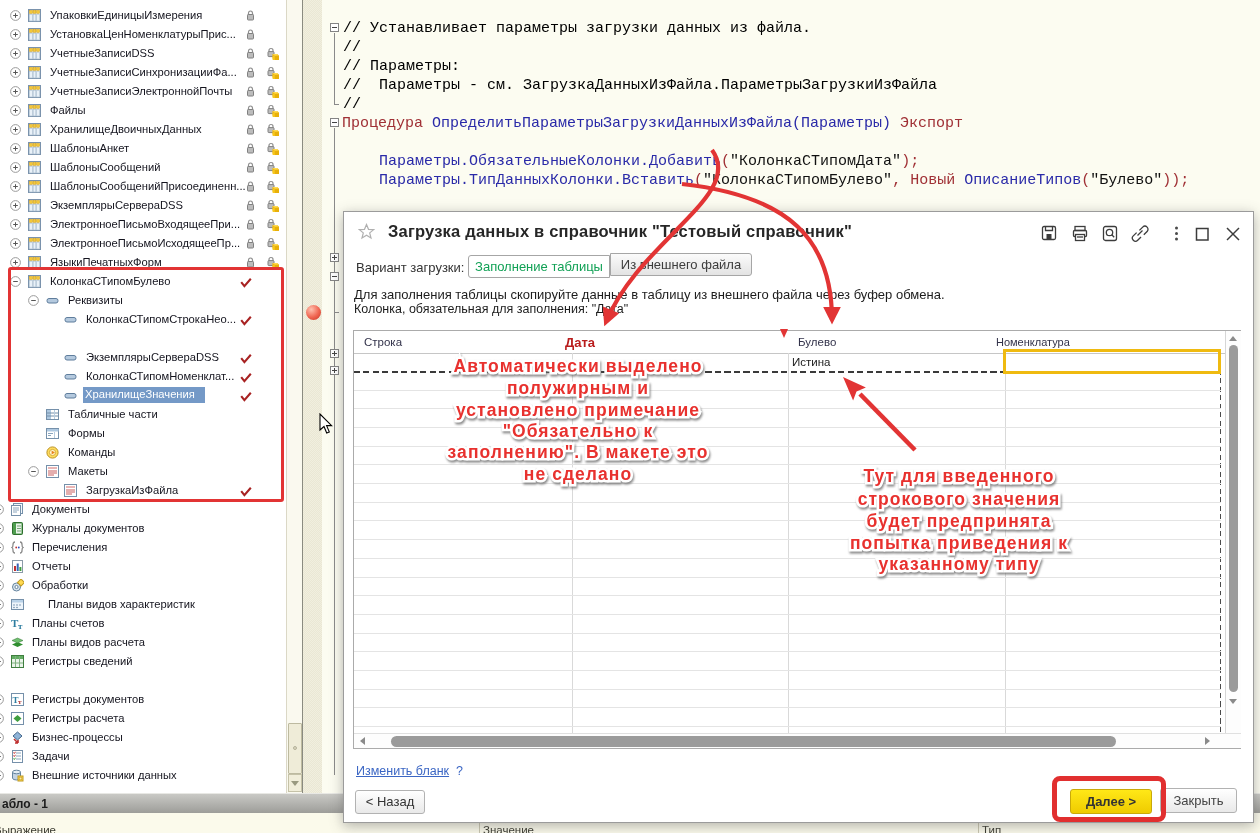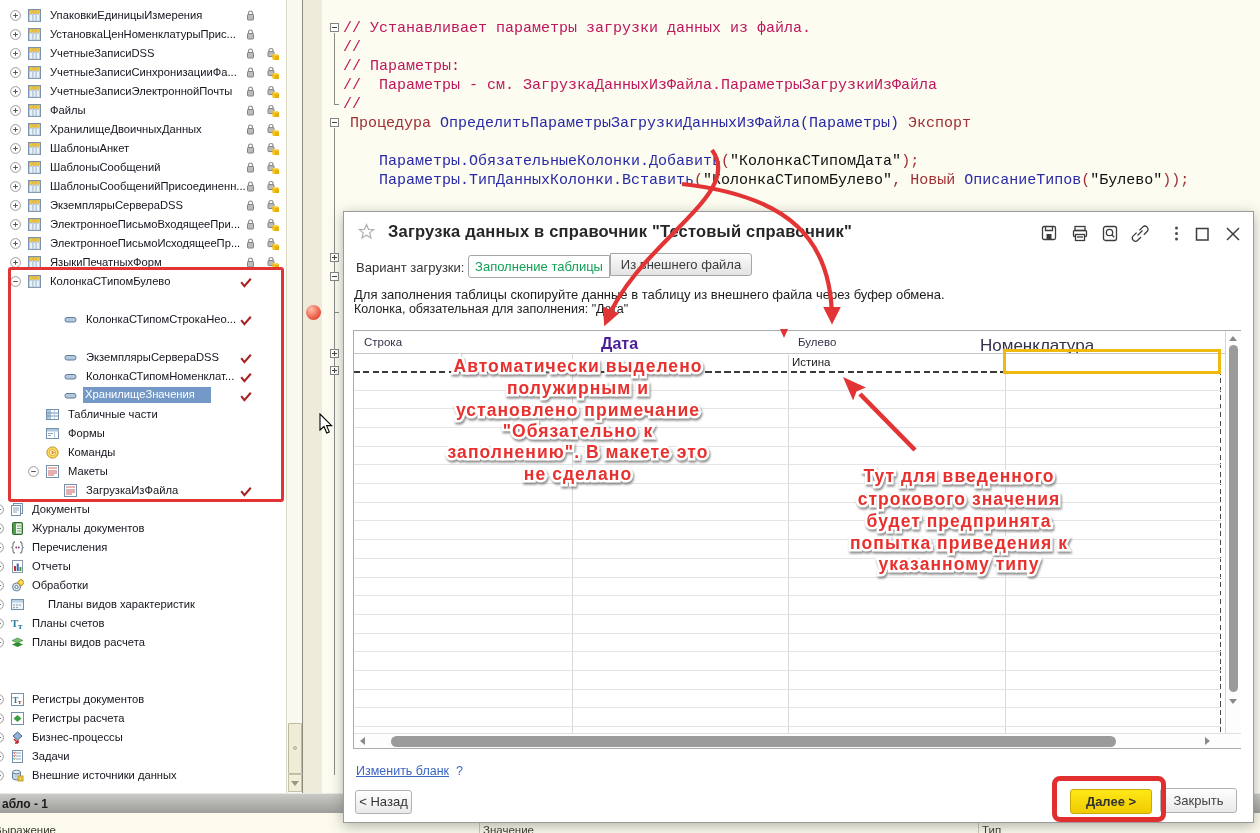--- a/index.html
+++ b/index.html
@@ -1,26 +1,26 @@
 <!DOCTYPE html>
 <html><head><meta charset="utf-8">
 <style>
 *{margin:0;padding:0;box-sizing:border-box}
 html,body{width:1260px;height:833px;overflow:hidden;font-family:"Liberation Sans",sans-serif;background:#fff;position:relative}
 .abs{position:absolute}
 #tree{left:0;top:0;width:286px;height:793px;background:#fff;overflow:hidden}
 .trow{position:absolute;left:0;width:286px;height:19px;font-size:11.2px;color:#14141e;white-space:nowrap}
 .trow span.lbl{position:absolute;top:3px}
 .ticon{position:absolute;top:3px}
-.sel{position:absolute;top:1px;height:16px;background:#7499c7;color:#fff;padding:1px 16px 0 2px}
+.sel{position:absolute;top:1px;height:16px;background:#7499c7;color:#fff;padding:1px 10px 0 2px}
 #treesb{left:286px;top:0;width:16px;height:793px;background:#faf9ef;border-left:1px solid #dbd8c6}
 #split{left:302px;top:0;width:20px;height:793px;background:#eae7d4;border-left:1px solid #8a8a80;background-image:conic-gradient(#f1efdf 25%,transparent 0 50%,#f1efdf 0 75%,transparent 0);background-size:2px 2px}
 #code{left:322px;top:0;width:938px;height:793px;background:#fcfcf1}
 .cl{position:absolute;white-space:pre;font-family:"Liberation Mono",monospace;font-size:15px;line-height:19px}
-.cmt{color:#be185d}
+.cmt{color:#000000}
 .kw{color:#a03035}
 .id{color:#2a2aa8}
 .str{color:#101010}
 .pun{color:#a03035}
 #tablobar{left:0;top:793px;width:1260px;height:20px;background:linear-gradient(#c9c9c5,#9d9d99);border-top:1px solid #e8e8e4;color:#1c1c1c;font-size:12px;font-weight:bold}
 #tablohdr{left:0;top:813px;width:1260px;height:20px;background:#fbfaeb;color:#3a3a30;font-size:11.5px}
 .fold{position:absolute;width:9px;height:9px;border:1px solid #848484;background:#fff;z-index:3}
 .fold:before{content:"";position:absolute;left:1px;top:3px;width:5px;height:1px;background:#444}
 .fold.plus:after{content:"";position:absolute;left:3px;top:1px;width:1px;height:5px;background:#444}
 .vline{position:absolute;width:1px;background:#8a8a8a}
@@ -437,20 +437,30 @@
         <rect x="8.7" y="1.6" width="2.7" height="2.7" fill="#f4c838" stroke="#cf9f18" stroke-width=".6"></rect>
         <rect x="1.6" y="5.2" width="2.7" height="6.8" fill="#e9f1f8" stroke="#a0b6ca" stroke-width=".6"></rect>
         <rect x="5.15" y="5.2" width="2.7" height="6.8" fill="#e9f1f8" stroke="#a0b6ca" stroke-width=".6"></rect>
         <rect x="8.7" y="5.2" width="2.7" height="6.8" fill="#e9f1f8" stroke="#a0b6ca" stroke-width=".6"></rect>
       </svg>
       <span class="lbl" style="left:50px">КолонкаСТипомБулево</span>
       <svg class="ticon" style="left:240px;top:6px" width="12" height="10" viewBox="0 0 12 10">
         <path d="M1.2 4.2 L4.4 8.2 L10.8 0.8" fill="none" stroke="#a82222" stroke-width="2.1"></path>
       </svg>
     </div>
+<div class="trow" style="top:290.5px">
+      <svg class="ticon" style="left:28px;top:4px" width="11" height="11" viewBox="0 0 11 11">
+        <circle cx="5.5" cy="5.5" r="4.9" fill="#fff" stroke="#9a9a9a"></circle>
+        <line x1="3.2" y1="5.5" x2="7.8" y2="5.5" stroke="#555"></line>
+      </svg>
+      <svg class="ticon" style="left:46px" width="13" height="13" viewBox="0 0 13 13">
+        <rect x="1" y="4.5" width="11" height="4.5" rx="2" fill="#b4c9de" stroke="#5f7d9c"></rect>
+      </svg>
+      <span class="lbl" style="left:68px">Реквизиты</span>
+    </div>
 <div class="trow" style="top:309.5px">
       <svg class="ticon" style="left:64px" width="13" height="13" viewBox="0 0 13 13">
         <rect x="1" y="4.5" width="11" height="4.5" rx="2" fill="#b4c9de" stroke="#5f7d9c"></rect>
       </svg>
       <span class="lbl" style="left:86px">КолонкаСТипомСтрокаНео...</span>
       <svg class="ticon" style="left:240px;top:6px" width="12" height="10" viewBox="0 0 12 10">
         <path d="M1.2 4.2 L4.4 8.2 L10.8 0.8" fill="none" stroke="#a82222" stroke-width="2.1"></path>
       </svg>
     </div>
 <div class="trow" style="top:347.5px">
@@ -639,20 +649,35 @@
       <svg class="ticon" style="left:-7px;top:4px" width="11" height="11" viewBox="0 0 11 11">
         <circle cx="5.5" cy="5.5" r="4.9" fill="#fff" stroke="#9a9a9a"></circle>
         <line x1="3.2" y1="5.5" x2="7.8" y2="5.5" stroke="#555"></line>
         <line x1="5.5" y1="3.2" x2="5.5" y2="7.8" stroke="#555"></line>
       </svg>
       <svg class="ticon" style="left:11px" width="13" height="13" viewBox="0 0 13 13">
         <path d="M6.5 6 L12 8.5 L6.5 11 L1 8.5 Z" fill="#2f8e2f"></path>
         <path d="M6.5 2 L12 4.5 L6.5 7 L1 4.5 Z" fill="#6fc06f" stroke="#2d6e2d" stroke-width=".5"></path>
       </svg>
       <span class="lbl" style="left:32px">Планы видов расчета</span>
+    </div>
+<div class="trow" style="top:651.5px">
+      <svg class="ticon" style="left:-7px;top:4px" width="11" height="11" viewBox="0 0 11 11">
+        <circle cx="5.5" cy="5.5" r="4.9" fill="#fff" stroke="#9a9a9a"></circle>
+        <line x1="3.2" y1="5.5" x2="7.8" y2="5.5" stroke="#555"></line>
+        <line x1="5.5" y1="3.2" x2="5.5" y2="7.8" stroke="#555"></line>
+      </svg>
+      <svg class="ticon" style="left:11px" width="13" height="13" viewBox="0 0 13 13">
+        <rect x="0.5" y="0.5" width="12" height="12" fill="#eaf4ea" stroke="#3f7e3f"></rect>
+        <rect x="1" y="1" width="11" height="3" fill="#63ae63"></rect>
+        <line x1="4.5" y1="1" x2="4.5" y2="12" stroke="#7fb07f"></line>
+        <line x1="8.5" y1="1" x2="8.5" y2="12" stroke="#7fb07f"></line>
+        <line x1="1" y1="8" x2="12" y2="8" stroke="#7fb07f"></line>
+      </svg>
+      <span class="lbl" style="left:32px">Регистры сведений</span>
     </div>
 <div class="trow" style="top:689.5px">
       <svg class="ticon" style="left:-7px;top:4px" width="11" height="11" viewBox="0 0 11 11">
         <circle cx="5.5" cy="5.5" r="4.9" fill="#fff" stroke="#9a9a9a"></circle>
         <line x1="3.2" y1="5.5" x2="7.8" y2="5.5" stroke="#555"></line>
         <line x1="5.5" y1="3.2" x2="5.5" y2="7.8" stroke="#555"></line>
       </svg>
       <svg class="ticon" style="left:11px" width="13" height="13" viewBox="0 0 13 13">
         <rect x="0.5" y="0.5" width="12" height="12" fill="#fff" stroke="#7590aa"></rect>
         <text x="1.5" y="9.5" font-family="Liberation Serif" font-size="9" font-weight="bold" fill="#2e7da0">T</text>
@@ -737,21 +762,21 @@
 <div class="fold plus" style="left:8px;top:253px"></div>
 <div class="fold" style="left:8px;top:272px"></div>
 <div class="hline" style="left:12px;top:312px;width:5px"></div>
 <div class="fold plus" style="left:8px;top:349px"></div>
 <div class="fold plus" style="left:8px;top:366px"></div>
 <div class="cl" style="left:21px;top:19px"><span class="cmt">// Устанавливает параметры загрузки данных из файла.</span></div>
 <div class="cl" style="left:21px;top:38px"><span class="cmt">//</span></div>
 <div class="cl" style="left:21px;top:57px"><span class="cmt">// Параметры:</span></div>
 <div class="cl" style="left:21px;top:76px"><span class="cmt">//  Параметры - см. ЗагрузкаДанныхИзФайла.ПараметрыЗагрузкиИзФайла</span></div>
 <div class="cl" style="left:21px;top:95px"><span class="cmt">//</span></div>
-<div class="cl" style="left:28px;top:114px"><span class="kw">Процедура </span><span class="id">ОпределитьПараметрыЗагрузкиДанныхИзФайла(Параметры)</span><span class="kw"> Экспорт</span></div>
+<div class="cl" style="left:20px;top:114px"><span class="kw">Процедура </span><span class="id">ОпределитьПараметрыЗагрузкиДанныхИзФайла(Параметры)</span><span class="kw"> Экспорт</span></div>
 <div class="cl" style="left:21px;top:152px">    <span class="id">Параметры.ОбязательныеКолонки.Добавить</span><span class="pun">(</span><span class="str">"КолонкаСТипомДата"</span><span class="pun">);</span></div>
 <div class="cl" style="left:21px;top:171px">    <span class="id">Параметры.ТипДанныхКолонки.Вставить</span><span class="pun">(</span><span class="str">"КолонкаСТипомБулево"</span><span class="pun">, </span><span class="kw">Новый </span><span class="id">ОписаниеТипов</span><span class="pun">(</span><span class="str">"Булево"</span><span class="pun">));</span></div>
 </div>
 <div id="tablobar" class="abs">
     <span style="position:absolute;left:2px;top:3px">абло - 1</span>
   </div>
 <div id="tablohdr" class="abs">
 <span style="position:absolute;left:-6px;top:11px">Выражение</span>
 <span style="position:absolute;left:483px;top:11px">Значение</span>
 <span style="position:absolute;left:982px;top:11px">Тип</span>
@@ -795,23 +820,23 @@
         <line x1="13" y1="1" x2="1" y2="13"></line>
       </g>
 </svg>
 <div class="in" style="left:12px;top:48px;font-size:13px;color:#333">Вариант загрузки:</div>
 <div class="in seg1">Заполнение таблицы</div>
 <div class="in seg2">Из внешнего файла</div>
 <div class="in" style="left:10px;top:75px;font-size:13px;color:#1c1c1c">Для заполнения таблицы скопируйте данные в таблицу из внешнего файла через буфер обмена.</div>
 <div class="in" style="left:10px;top:90px;font-size:12.5px;color:#1c1c1c">Колонка, обязательная для заполнения: "Дата"</div>
 <div class="in" style="left:9px;top:118px;width:888px;height:419px;border:1px solid #ababab;background:#fff">
 <div class="abs" style="left:10px;top:5px;font-size:11.5px;color:#32324a">Строка</div>
-<div class="abs" style="left:247px;top:3.5px;font-size:16px;font-weight:bold;color:#4c1d95">Дата</div>
+<div class="abs" style="left:211px;top:3.5px;font-size:13px;font-weight:bold;color:#b91c1c">Дата</div>
 <div class="abs" style="left:444px;top:5px;font-size:11.5px;color:#32324a">Булево</div>
-<div class="abs" style="left:626px;top:5px;font-size:17px;color:#32324a">Номенклатура</div>
+<div class="abs" style="left:642px;top:5px;font-size:11px;color:#32324a">Номенклатура</div>
 <div class="rowline" style="left:0;top:21.5px;width:871px;background:#c6c6c6"></div>
 <div class="colline" style="left:218px;top:22px;height:380px"></div>
 <div class="colline" style="left:434px;top:22px;height:380px"></div>
 <div class="colline" style="left:651px;top:22px;height:380px"></div>
 <div class="abs" style="left:866px;top:22px;height:380px;width:1.2px;background:repeating-linear-gradient(180deg,#4a4a4a 0 5px,transparent 5px 8.5px)"></div>
 <div class="abs" style="left:438px;top:25px;font-size:11.5px;color:#1c1c1c">Истина</div>
 <div class="abs" style="left:0;top:40px;width:867px;height:1.6px;background:repeating-linear-gradient(90deg,#3a3a3a 0 6px,transparent 6px 9.5px)"></div>
 <div class="rowline" style="left:0;top:58.7px;width:867px"></div>
 <div class="rowline" style="left:0;top:77.4px;width:867px"></div>
 <div class="rowline" style="left:0;top:96.0px;width:867px"></div>
@@ -836,21 +861,21 @@
 <div class="abs" style="left:875px;top:5px;width:0;height:0;border-left:4px solid transparent;border-right:4px solid transparent;border-bottom:5px solid #8a8a8a"></div>
 <div class="abs" style="left:874.5px;top:14px;width:9px;height:347px;background:#9b9b9b;border-radius:5px"></div>
 <div class="abs" style="left:875px;top:487px;"></div>
 <div class="abs" style="left:875px;top:368px;width:0;height:0;border-left:4px solid transparent;border-right:4px solid transparent;border-top:5px solid #8a8a8a"></div>
 <div class="abs" style="left:0;top:402px;width:887px;height:15px;background:#fdfdfd;border-top:1px solid #e0e0e0"></div>
 <div class="abs" style="left:6px;top:406px;width:0;height:0;border-top:4px solid transparent;border-bottom:4px solid transparent;border-right:5px solid #8a8a8a"></div>
 <div class="abs" style="left:37px;top:404.5px;width:725px;height:11px;background:#9b9b9b;border-radius:6px"></div>
 <div class="abs" style="left:851px;top:406px;width:0;height:0;border-top:4px solid transparent;border-bottom:4px solid transparent;border-left:5px solid #8a8a8a"></div>
 </div>
 <div class="in" style="left:12px;top:552px;font-size:12.5px;color:#3b66c4"><span style="text-decoration:underline">Изменить бланк</span>&nbsp;&nbsp;?</div>
-<div class="btn" style="left:11px;top:578px;width:57px;height:24px;line-height:22px">&lt; Назад</div>
+<div class="btn" style="left:11px;top:578px;width:70px;height:24px;line-height:22px">&lt; Назад</div>
 <div class="btn" style="left:726px;top:577px;width:82px;height:25px;line-height:23px;font-weight:bold;background:linear-gradient(#ffe817,#efcb00);border-color:#c9a90a">Далее &gt;</div>
 <div class="btn" style="left:816px;top:576px;width:77px;height:25px;line-height:23px;color:#444">Закрыть</div>
 </div>
 <div id="redbox1" class="abs"></div>
 <div id="redbox2" class="abs"></div>
 <svg id="anno" class="abs" width="1260" height="833" viewBox="0 0 1260 833">
 <defs>
 <marker id="ah" markerWidth="5" markerHeight="5" refX="3.5" refY="2.5" orient="auto" markerUnits="strokeWidth">
 <path d="M0.4 0.4 L4.6 2.5 L0.4 4.6 Z" fill="#e23434"></path>
       </marker>

